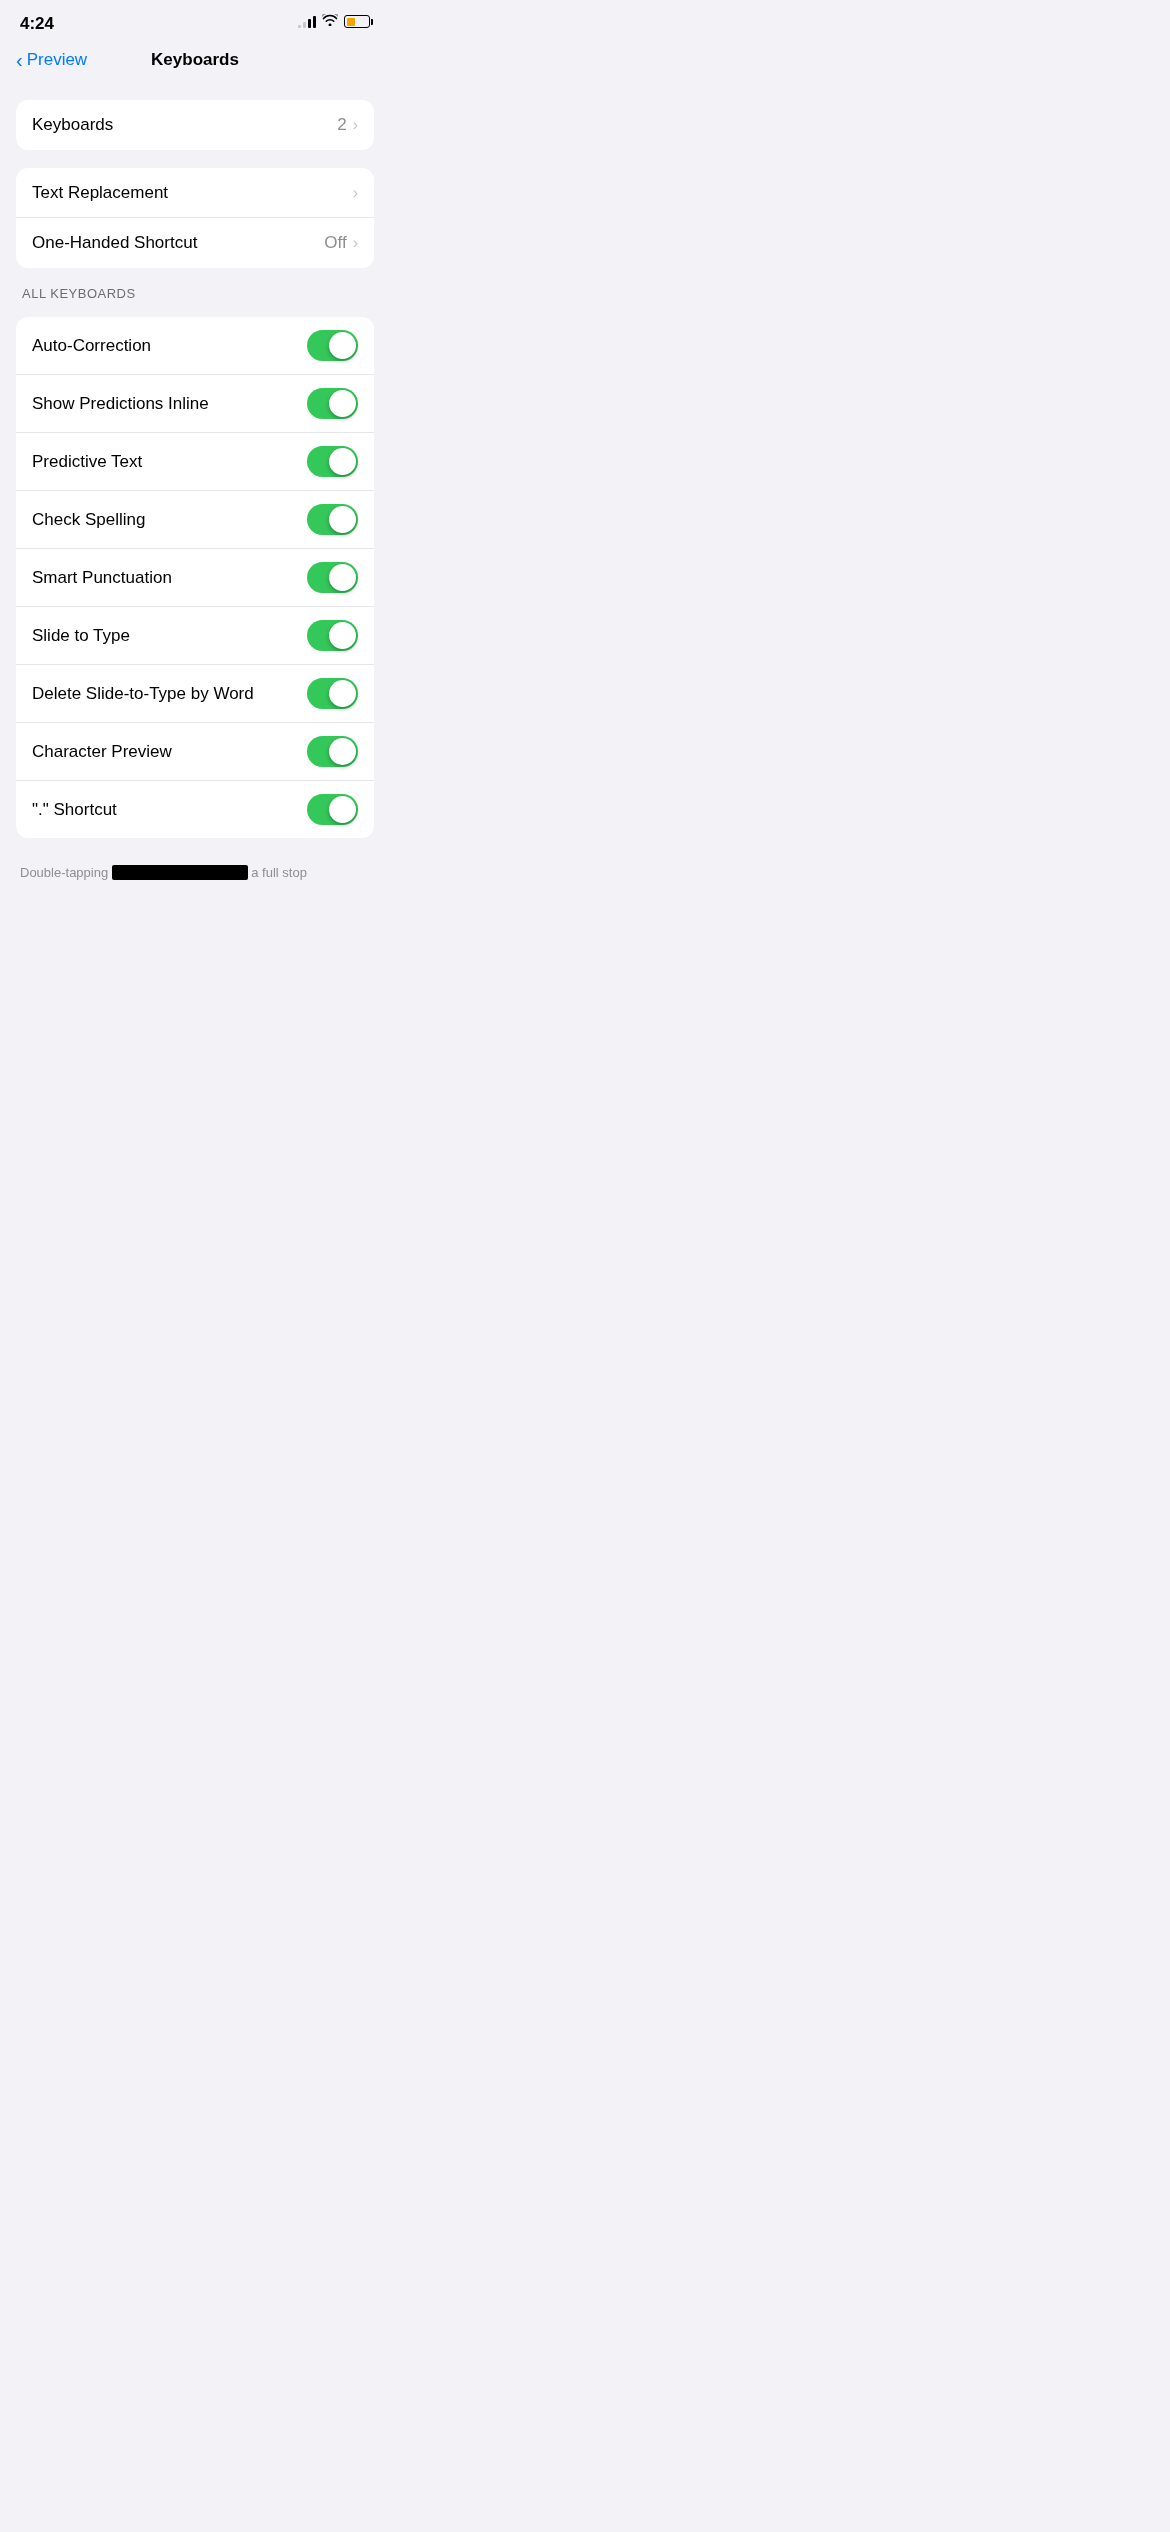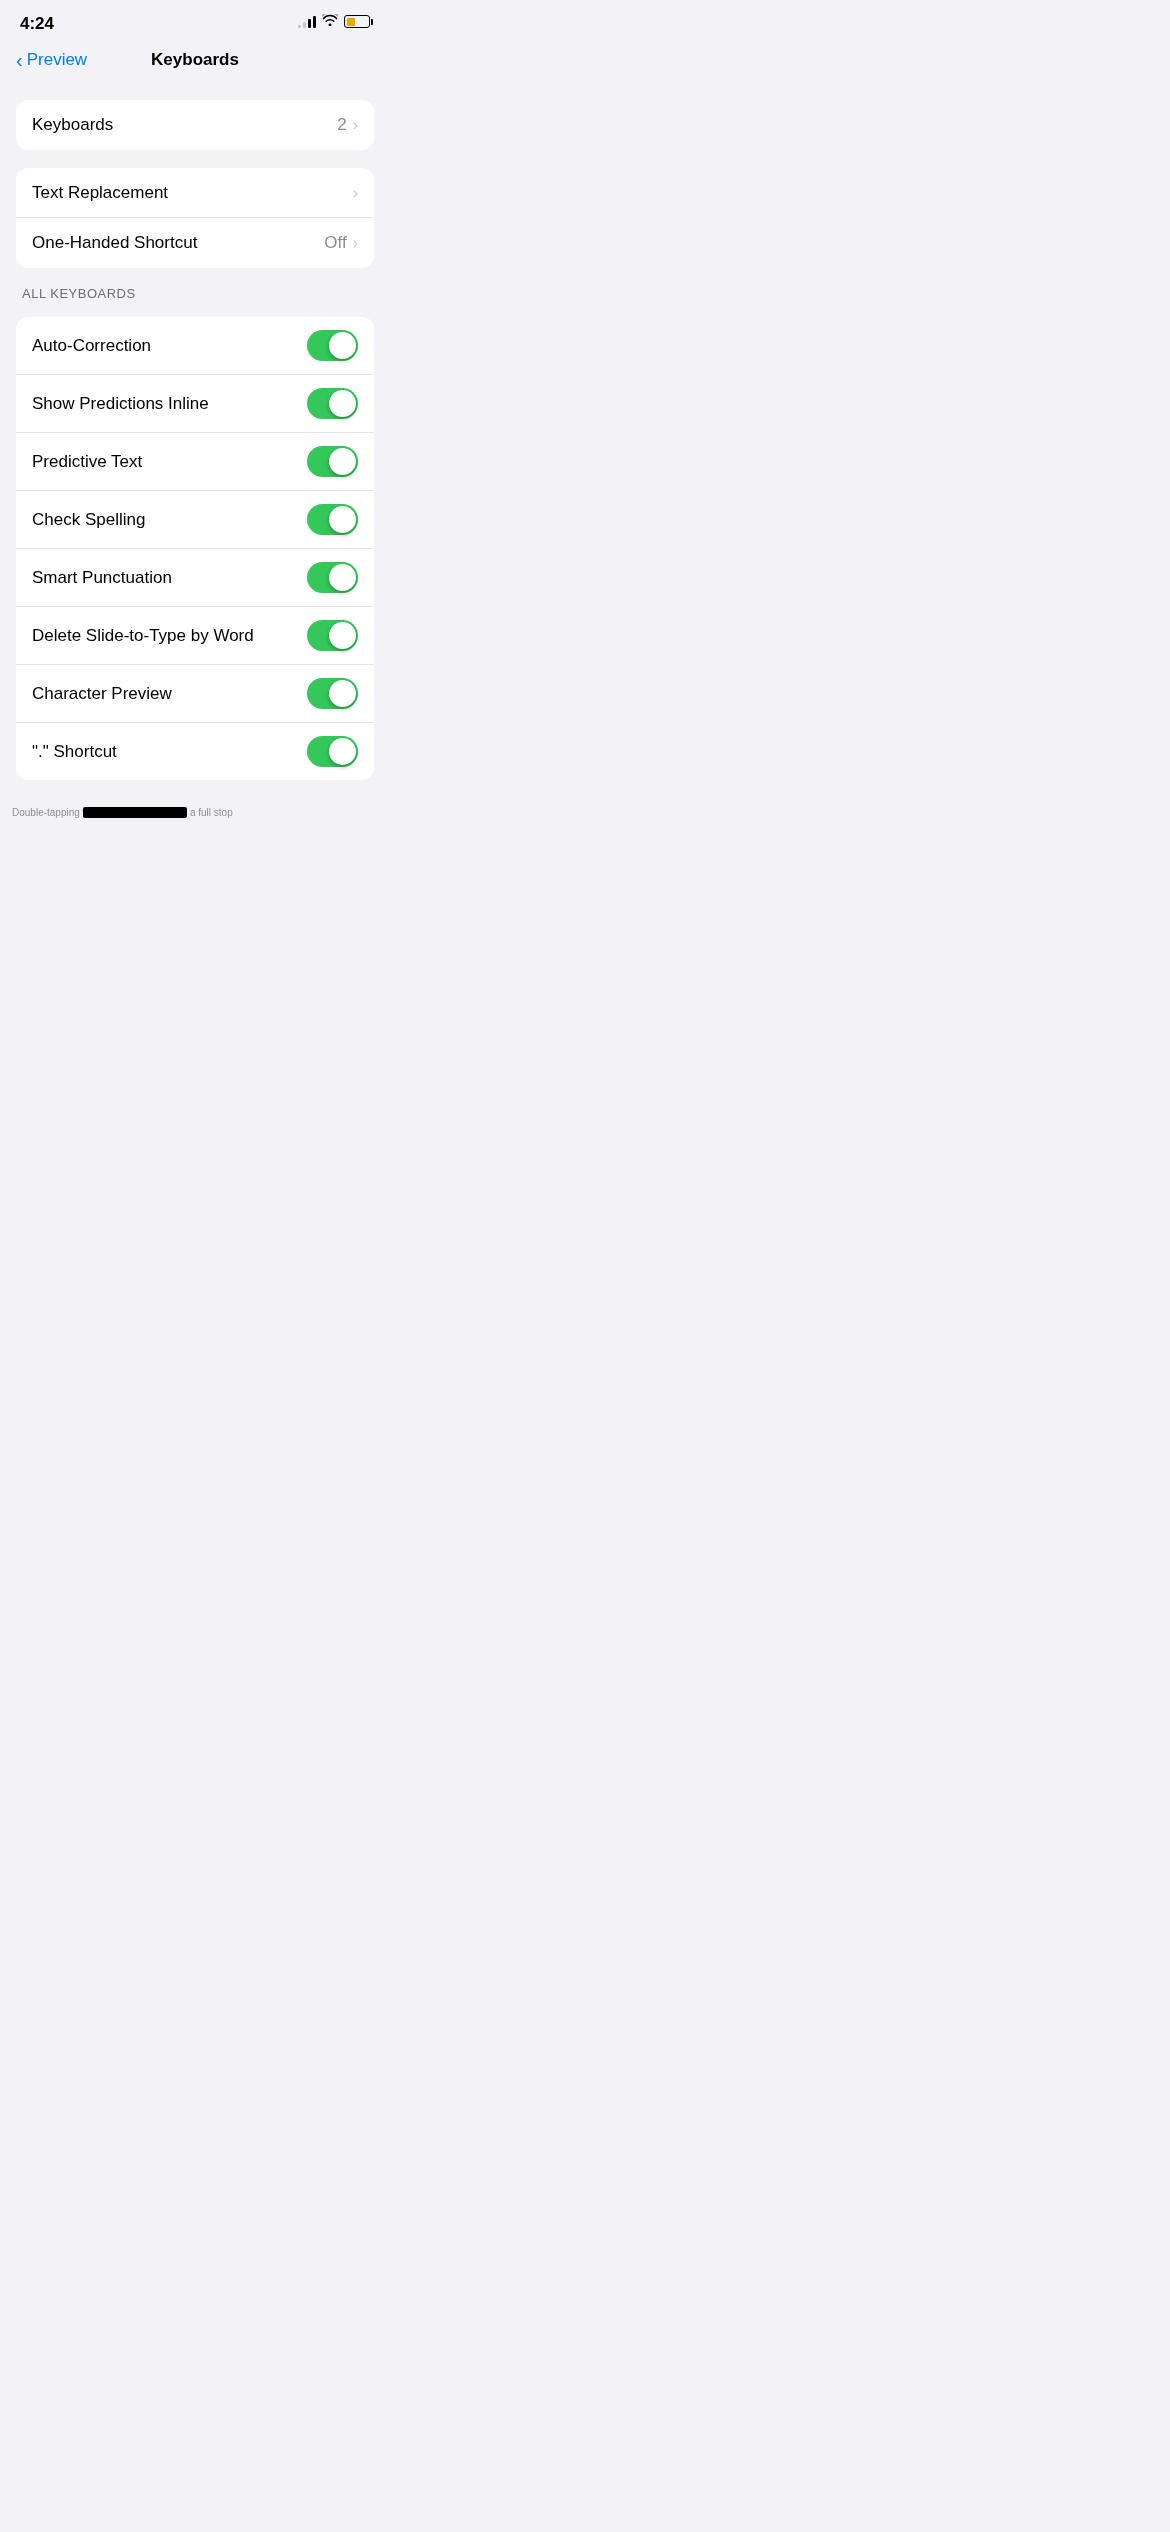--- a/index.html
+++ b/index.html
@@ -167,22 +167,22 @@
       border-radius: 50%;
       background: #fff;
       position: absolute;
       top: 2px;
       right: 2px;
       box-shadow: 0 2px 4px rgba(0,0,0,0.3);
     }
 
     
     .footer-text {
-      padding: 8px 12px 20px;
-      font-size: 10px;
+      padding: 8px 20px 20px;
+      font-size: 13px;
       color: #8e8e93;
       line-height: 1.4;
     }
     .footer-text .redacted {
       background: #000;
       color: #000;
       border-radius: 2px;
     }
   </style>
 </head>
@@ -284,20 +284,26 @@
     </div>
 
 
     <div class="settings-row">
       <span class="settings-row-label">Smart Punctuation</span>
       <div class="toggle">
         <div class="toggle-knob"></div>
       </div>
     </div>
 
+    <div class="settings-row">
+      <span class="settings-row-label">Slide to Type</span>
+      <div class="toggle">
+        <div class="toggle-knob"></div>
+      </div>
+    </div>
 
     <div class="settings-row">
       <span class="settings-row-label">Delete Slide-to-Type by Word</span>
       <div class="toggle">
         <div class="toggle-knob"></div>
       </div>
     </div>
 
     <div class="settings-row">
       <span class="settings-row-label">Character Preview</span>

